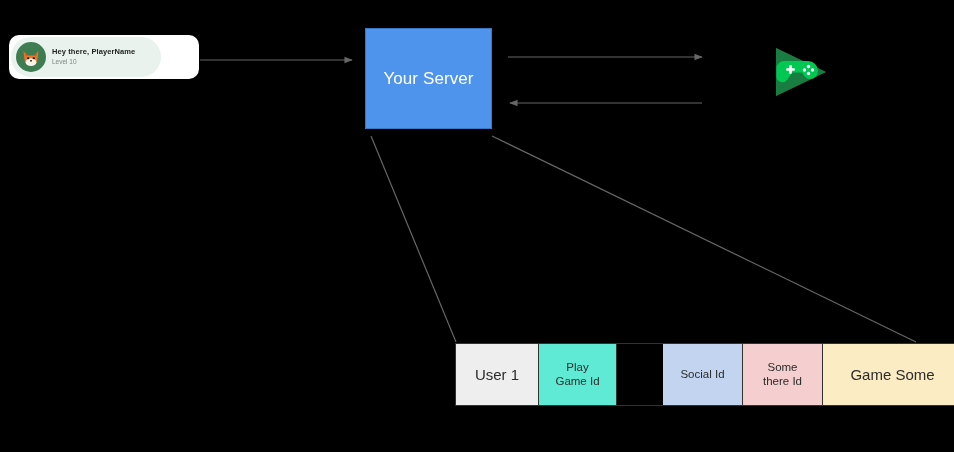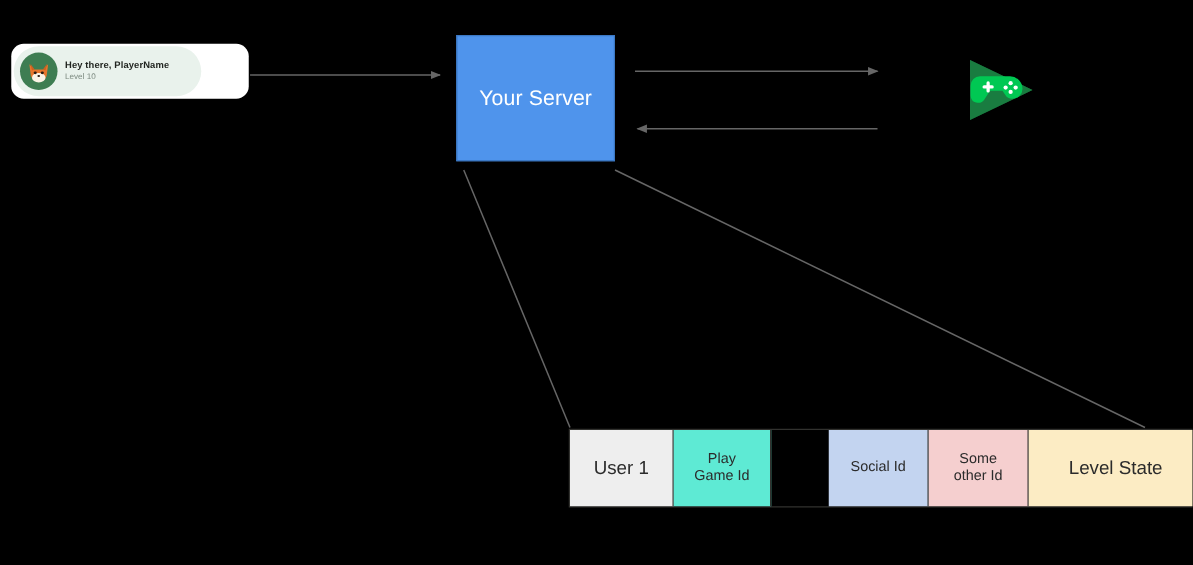--- a/index.html
+++ b/index.html
@@ -216,20 +216,20 @@
       <div class="db-cell big" style="width: 83px; background: rgb(238, 238, 238);">
         <div class="lines"><span>User 1</span></div>
       </div>
       <div class="db-cell small" style="width: 78px; background: #5eead4;">
         <div class="lines"><span>Play</span><br><span>Game Id</span></div>
       </div>
       <div class="db-cell small" style="width: 80px; background: rgb(195, 212, 240); margin-left: 46px;">
         <div class="lines"><span>Social Id</span></div>
       </div>
       <div class="db-cell small" style="width: 80px; background: rgb(245, 207, 207);">
-        <div class="lines"><span>Some</span><br><span>other Id</span></div>
+        <div class="lines"><span>Some</span><br><span>there Id</span></div>
       </div>
       <div class="db-cell big" style="width: 139px; background: rgb(252, 236, 196);">
-        <div class="lines"><span>Level State</span></div>
+        <div class="lines"><span>Game Some</span></div>
       </div>
     </div>
 
 </div>
 
 </body></html>

